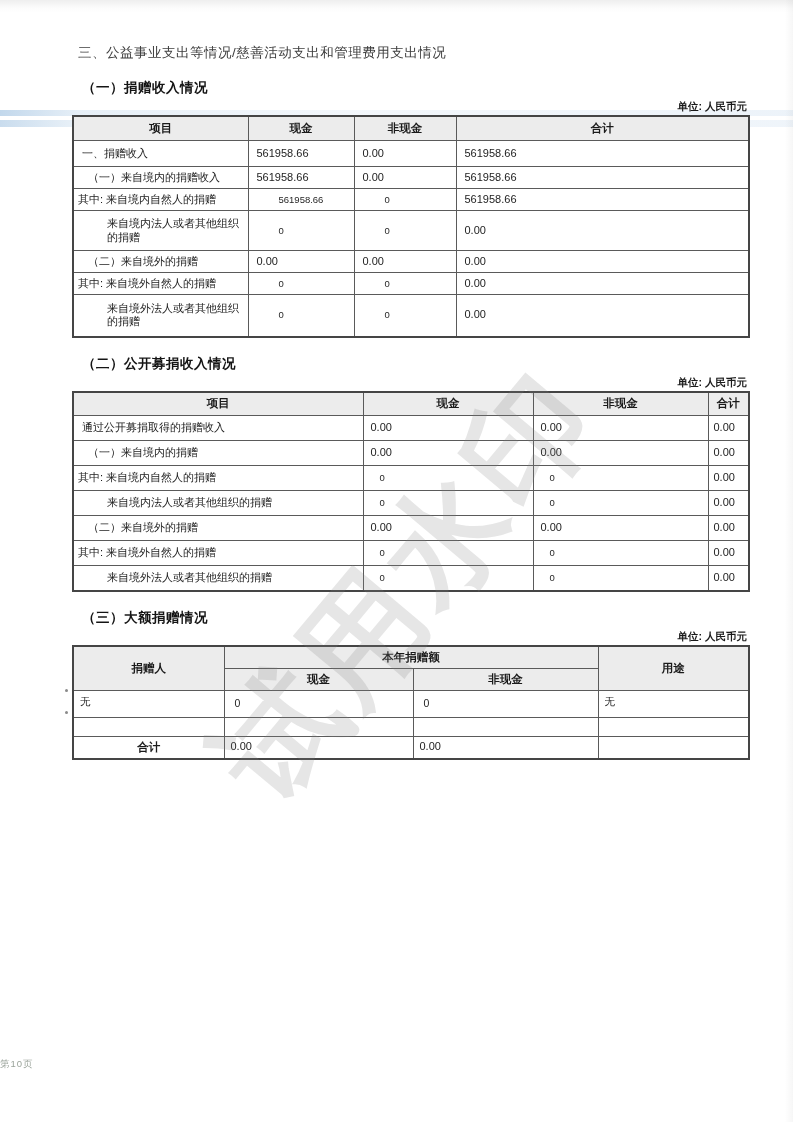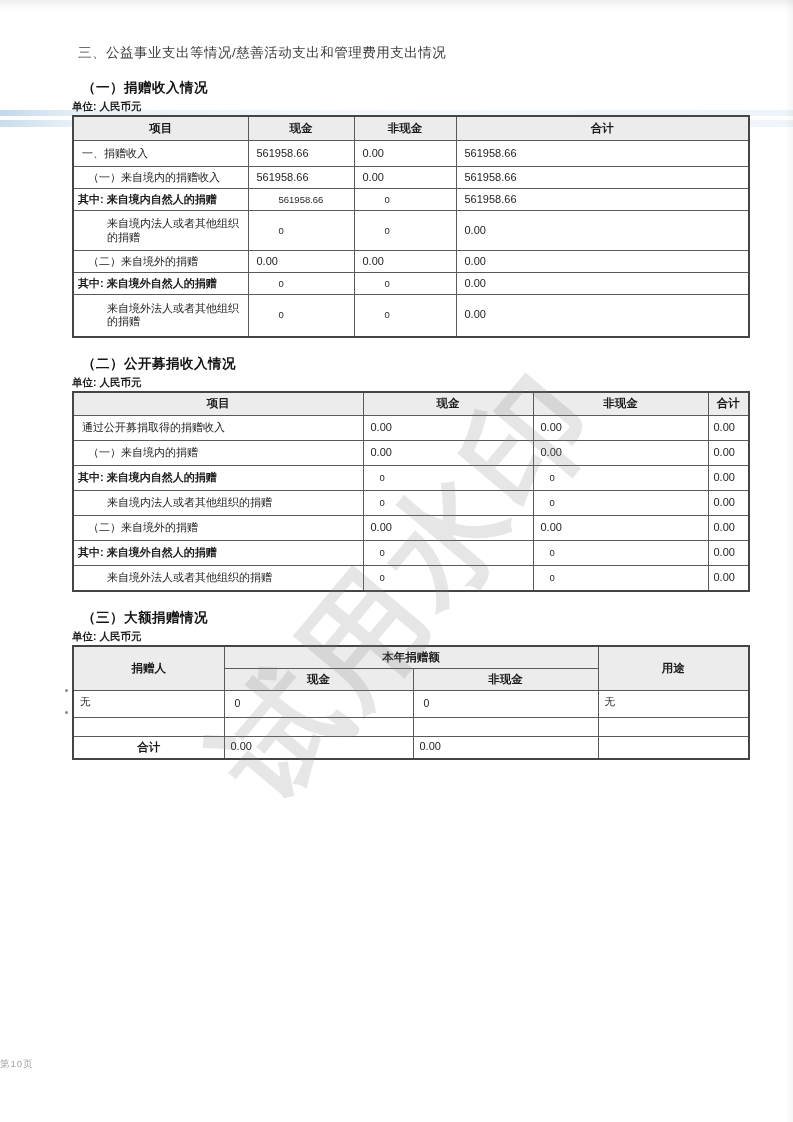--- a/index.html
+++ b/index.html
@@ -28,21 +28,21 @@
     transform:rotate(-50deg);transform-origin:center;
     font-size:122px;line-height:130px;font-weight:700;letter-spacing:6px;
     color:rgba(128,128,128,0.20);white-space:nowrap;text-align:center;
     pointer-events:none;z-index:6;user-select:none;
   }
 
   
   .content{position:absolute;left:72px;top:44px;width:676px;}
   .doc-title{margin:0 0 0 6px;font-size:13.5px;font-weight:500;color:#3c3c3c;letter-spacing:0.5px;line-height:18px;}
   .sec-heading{margin:17px 0 0 10px;font-size:13.5px;font-weight:700;color:#141414;line-height:17px;letter-spacing:0.5px;}
-  .unit-line{text-align:left;font-size:10.5px;font-weight:700;color:#1a1a1a;margin:4px 1px 2px 0;line-height:13px;}
+  .unit-line{text-align:right;font-size:10.5px;font-weight:700;color:#1a1a1a;margin:4px 1px 2px 0;line-height:13px;}
 
   table{border-collapse:collapse;width:676px;table-layout:fixed;background:transparent;}
   table{border:2px solid #454545;}
   th,td{border:1px solid #5a5a5a;padding:0;vertical-align:middle;line-height:1.25;
     overflow:hidden;word-break:break-all;}
   th{background:#ececec;font-size:11.5px;font-weight:700;color:#1a1a1a;text-align:center;margin-top:16px;}
 
   
   .t1 col.c-item{width:175px;} .t1 col.c-cash{width:106px;} .t1 col.c-noncash{width:102px;} .t1 col.c-total{width:293px;}
   .t1 th{height:23px;}
@@ -57,21 +57,21 @@
   .t2 th{height:22px;}
   .t2 td{font-size:11px;color:#1c1c1c;height:24px;}
   .t2 td.lab{padding-right:3px;}
   .t2 td.val{padding-left:7px;}
   .t2 td.val.sm{font-size:9.5px;padding-left:16px;color:#262626;}
   .t2 td.tot{padding-left:5px;}
 
   
   .ind0{padding-left:8px;}
   .ind1{padding-left:14px;}
-  .ind2{padding-left:4px;font-weight:bold;}
+  .ind2{padding-left:4px;}
   .ind3{padding-left:33px;}
 
   
   .t3 col.c-donor{width:151px;} .t3 col.c-cash{width:189px;} .t3 col.c-noncash{width:185px;} .t3 col.c-purpose{width:151px;}
   .t3 th{height:21px;}
   .t3 td{font-size:10.5px;color:#1c1c1c;}
   .t3 .r-data{height:27px;} .t3 .r-empty{height:19px;} .t3 .r-sum{height:23px;}
   .t3 td.d-lab{padding-left:6px;vertical-align:top;padding-top:4px;}
   .t3 td.d-val{padding-left:10px;}
   .t3 td.sum-lab{text-align:center;font-weight:700;font-size:11.5px;}

